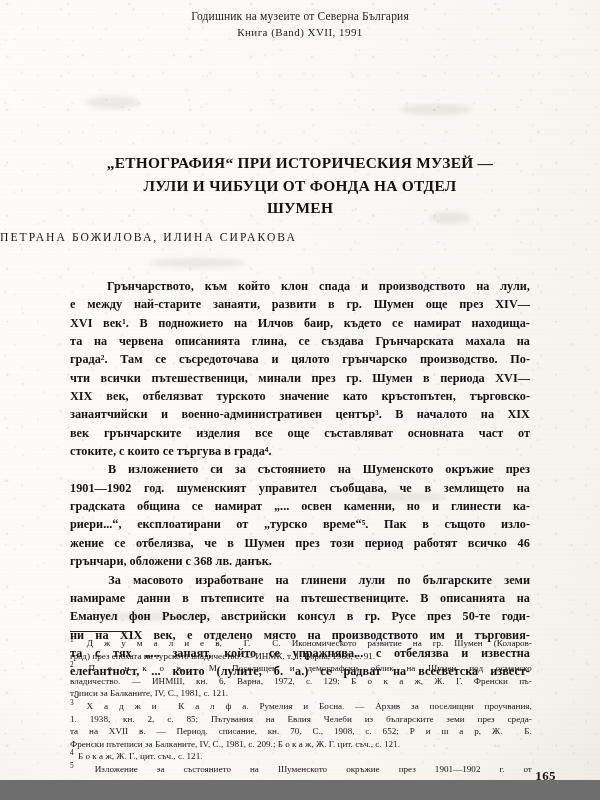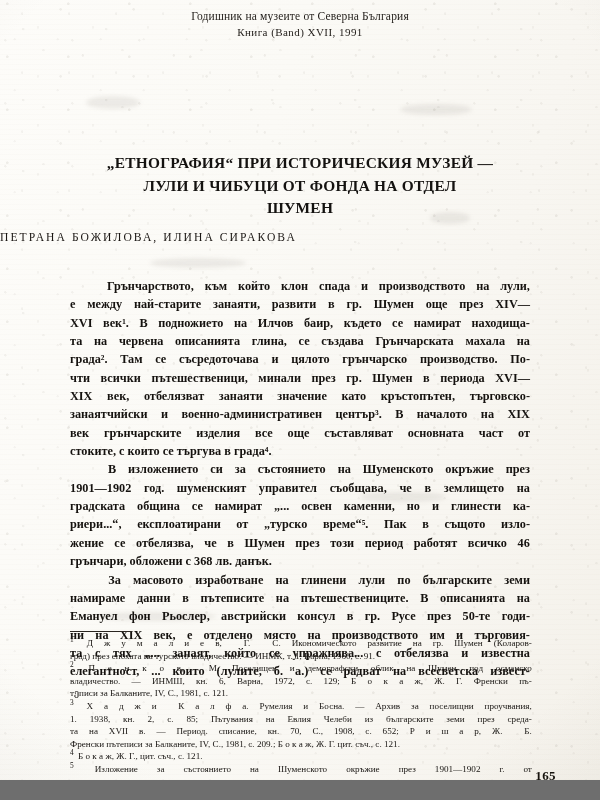--- a/index.html
+++ b/index.html
@@ -260,21 +260,21 @@
           <span>гр.</span>
           <span>Шумен</span>
           <span>в</span>
           <span>периода</span>
           <span>XVI—</span>
         </span>
         <span class="ln j">
           <span>XIX</span>
           <span>век,</span>
           <span>отбелязват</span>
-          <span>занаяти</span>
+          <span>турското</span>
           <span>значение</span>
           <span>като</span>
           <span>кръстопътен,</span>
           <span>търговско-</span>
         </span>
         <span class="ln j">
           <span>занаятчийски</span>
           <span>и</span>
           <span>военно-административен</span>
           <span>център³.</span>

